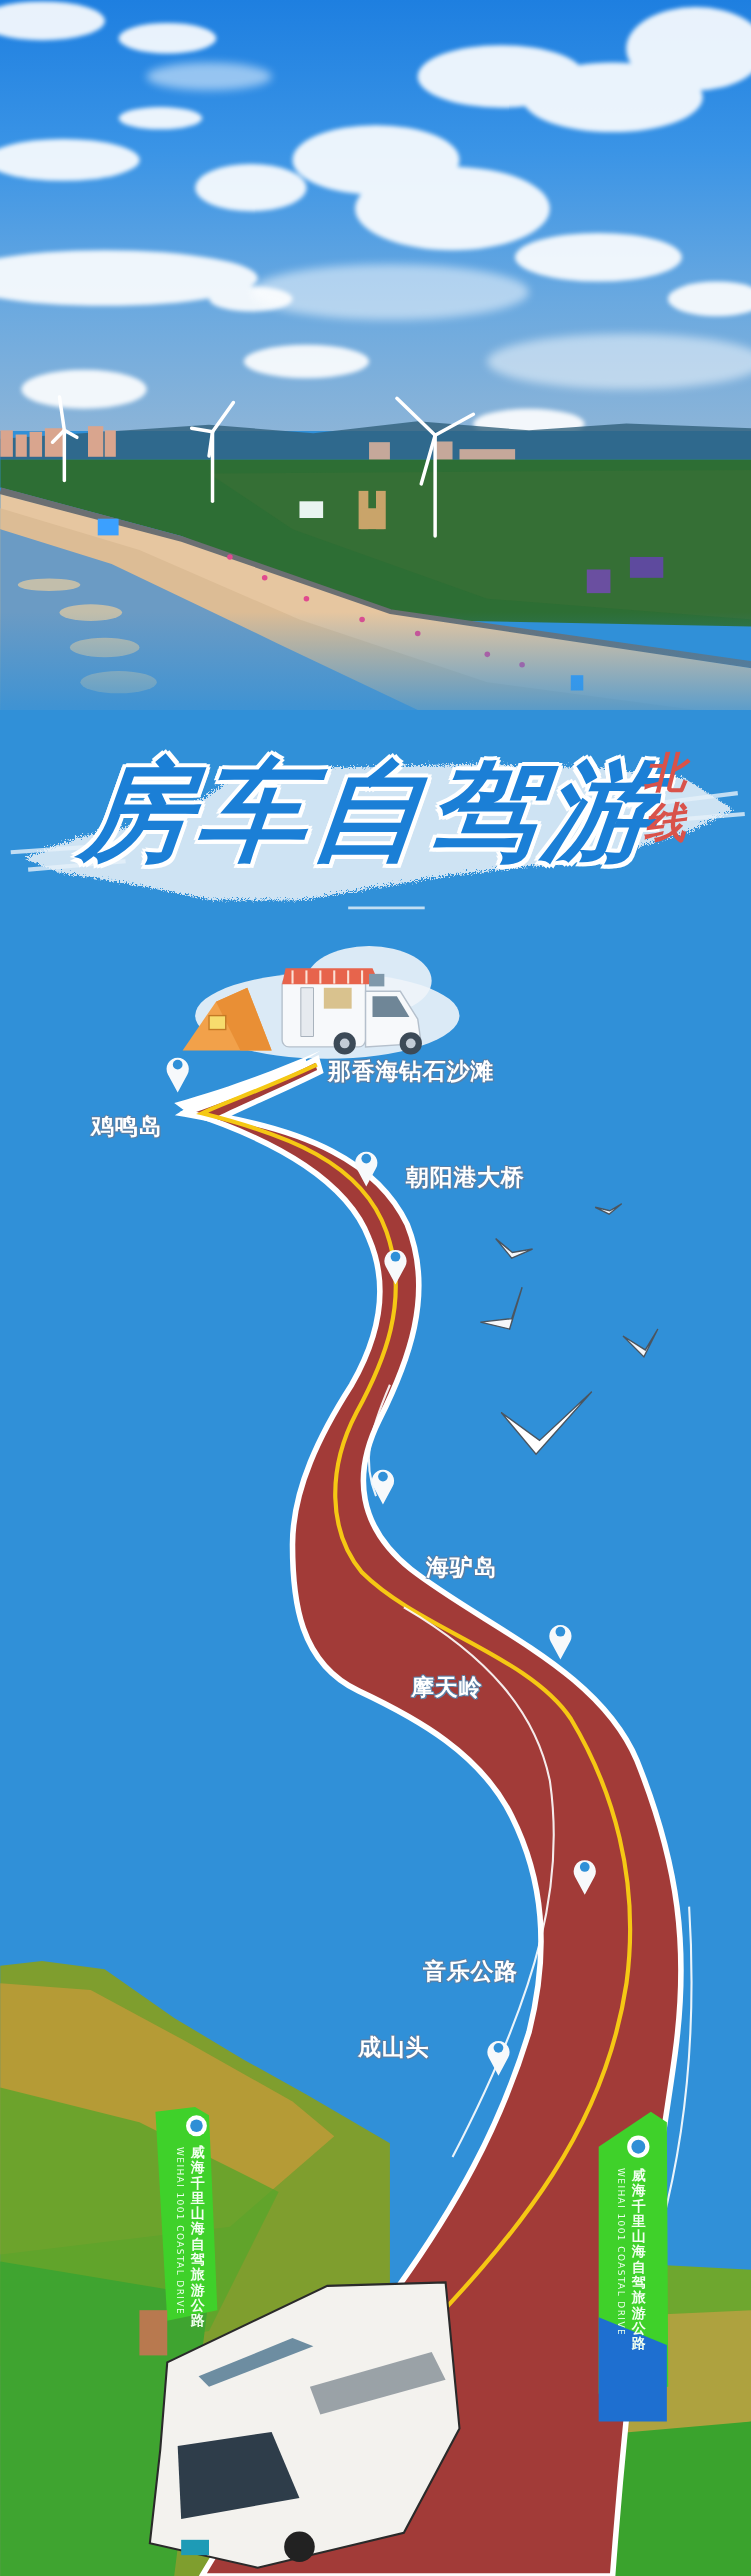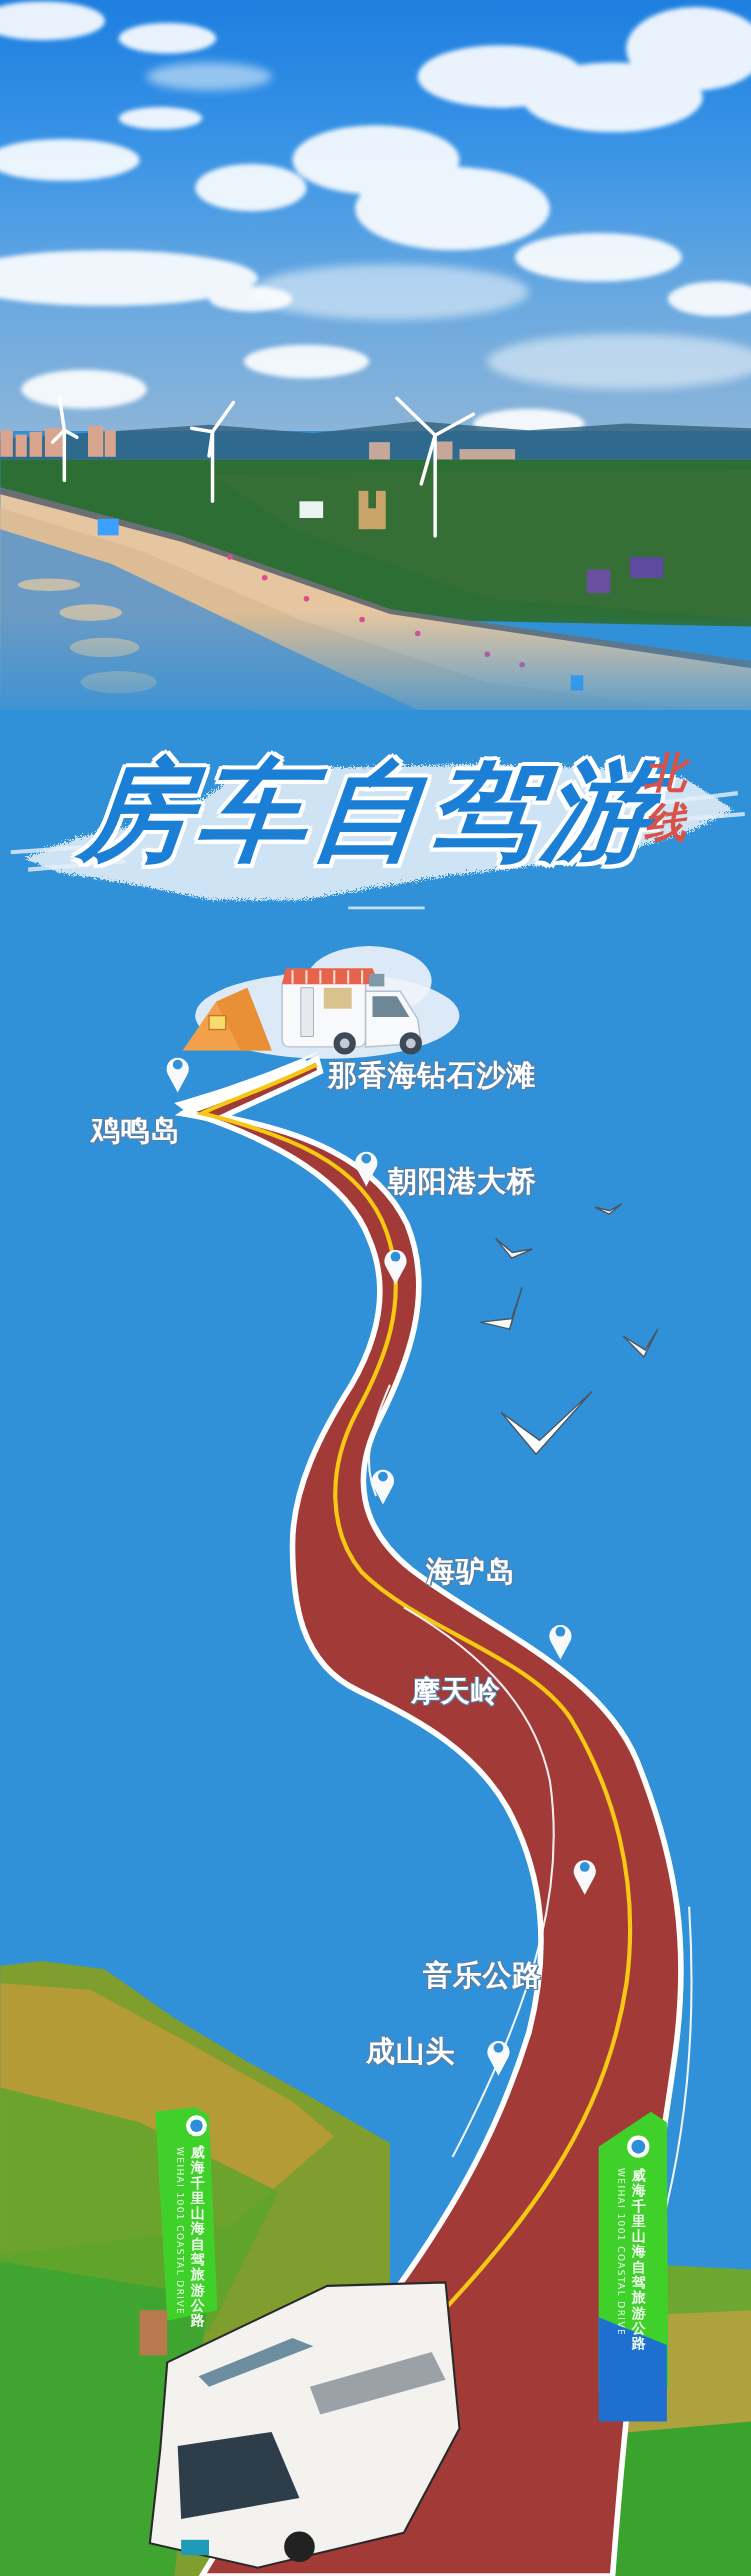--- a/index.html
+++ b/index.html
@@ -8,21 +8,21 @@
   .layer { position: absolute; left: 0; top: 0; }
   .hero-sky { position: absolute; left: 0; top: 0; width: 752px; height: 431px;
     background: linear-gradient(180deg, #1e7fe0 0%, #3a94e6 35%, #6aa9e0 70%, #8bb4d8 100%); }
   .hero-beach { position: absolute; left: 0; top: 390px; width: 752px; height: 320px; }
   .fade { position: absolute; left: 0; top: 612px; width: 752px; height: 153px;
     background: linear-gradient(180deg, rgba(48,144,216,0) 0%, #3090d8 85%); }
   .title-text { position: absolute; left: 82px; top: 738px; font-size: 110px; font-weight: bold; color: #1b7fd6;
     letter-spacing: 5.6px; font-style: italic; transform: skewX(-6deg);
     text-shadow: -3.5px -3.5px 0 #fff, 3.5px -3.5px 0 #fff, -3.5px 3.5px 0 #fff, 3.5px 3.5px 0 #fff, 0 4.2px 0 #fff, 4.2px 0 0 #fff, 0 -4.2px 0 #fff, -4.2px 0 0 #fff; white-space: nowrap; }
   .subtitle { position: absolute; left: 644px; top: 748px; width: 42px; font-size: 42px; font-weight: bold; color: #d9524a; line-height: 50px; font-style: italic; }
-  .label { position: absolute; color: #fff; font-weight: bold; font-size: 29px; white-space: nowrap;
+  .label { position: absolute; color: #fff; font-weight: bold; font-size: 23px; white-space: nowrap;
     text-shadow: 1.4px 1.4px 0 #5a7fa5, -0.7px -0.7px 0 #5a7fa5, 0.7px -0.7px 0 #5a7fa5, -0.7px 0.7px 0 #5a7fa5; letter-spacing: 0.7px; }
   .sign-text { position: absolute; color: #f2fff0; font-weight: bold; font-size: 15.3px; line-height: 17.4px; width: 18px; text-align: right; }
   .sign-en { position: absolute; color: #eaffea; font-size: 9px; writing-mode: vertical-rl; letter-spacing: 1.4px; font-family: "DejaVu Sans", sans-serif; }
 </style>
 </head>
 <body>
 
 <div class="poster">
 
   <div class="hero-sky">
@@ -275,25 +275,25 @@
       <path d="M285 3415 L420 3360 L450 3372 L300 3430 Z" fill="#6d8da1"></path>
       <path d="M255 3515 L390 3495 L430 3590 L260 3620 Z" fill="#2e3d4a"></path>
       <rect x="260" y="3650" width="40" height="22" fill="#1e9bb6"></rect>
       <path d="M445 3430 L620 3380 L640 3420 L460 3470 Z" fill="#5f6d78" opacity="0.6"></path>
       <circle cx="430" cy="3660" r="22" fill="#222"></circle>
     </g>
   </svg>
 
   <div class="label" style="left:328px; top:1056px;">那香海钻石沙滩</div>
   <div class="label" style="left:91px; top:1111px;">鸡鸣岛</div>
-  <div class="label" style="left:388px; top:1162px;">朝阳港大桥</div>
+  <div class="label" style="left:406px; top:1162px;">朝阳港大桥</div>
   <div class="label" style="left:426px; top:1552px;">海驴岛</div>
   <div class="label" style="left:411px; top:1672px;">摩天岭</div>
   <div class="label" style="left:423px; top:1956px;">音乐公路</div>
-  <div class="label" style="left:358px; top:2032px;margin-left:8px;">成山头</div>
+  <div class="label" style="left:358px; top:2032px;">成山头</div>
 
   <div class="sign-text" style="left:188px; top:2145px; font-size:14px; line-height:15.3px; width:16.7px;">威海千里山海自驾旅游公路</div>
   <div class="sign-en" style="left:175px; top:2147px;">WEIHAI 1001 COASTAL DRIVE</div>
   <div class="sign-text" style="left:629px; top:2168px; font-size:14px; line-height:15.3px; width:16.7px;">威海千里山海自驾旅游公路</div>
   <div class="sign-en" style="left:616px; top:2168px;">WEIHAI 1001 COASTAL DRIVE</div>
 
 </div>
 
 
 </body></html>

